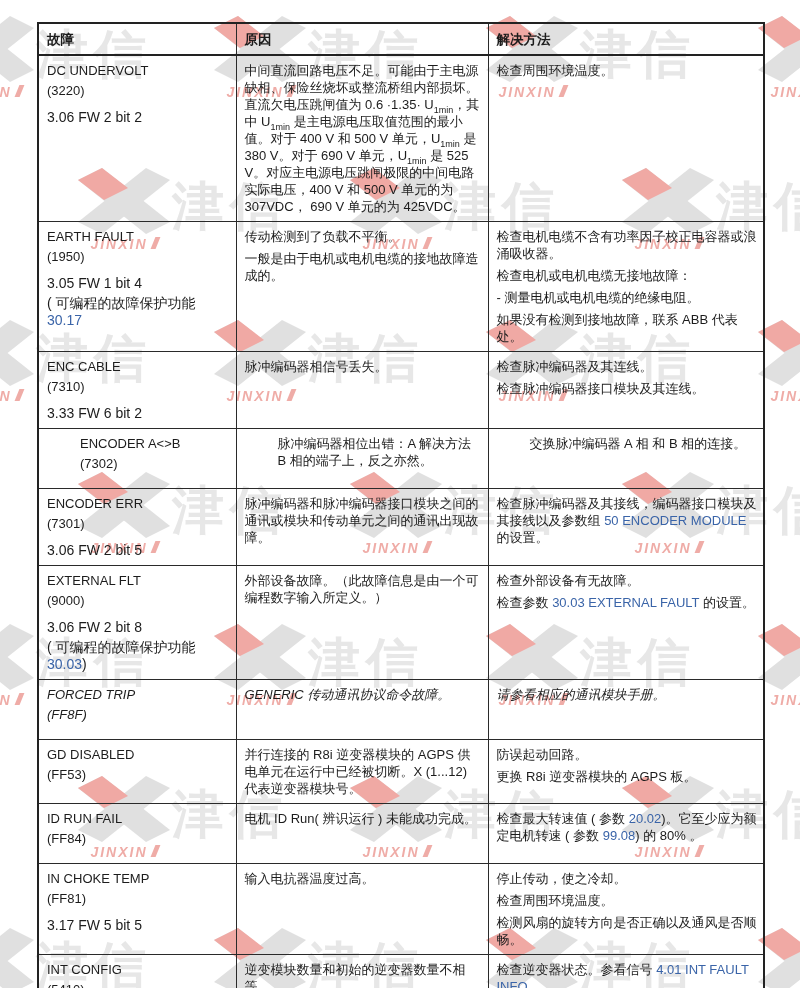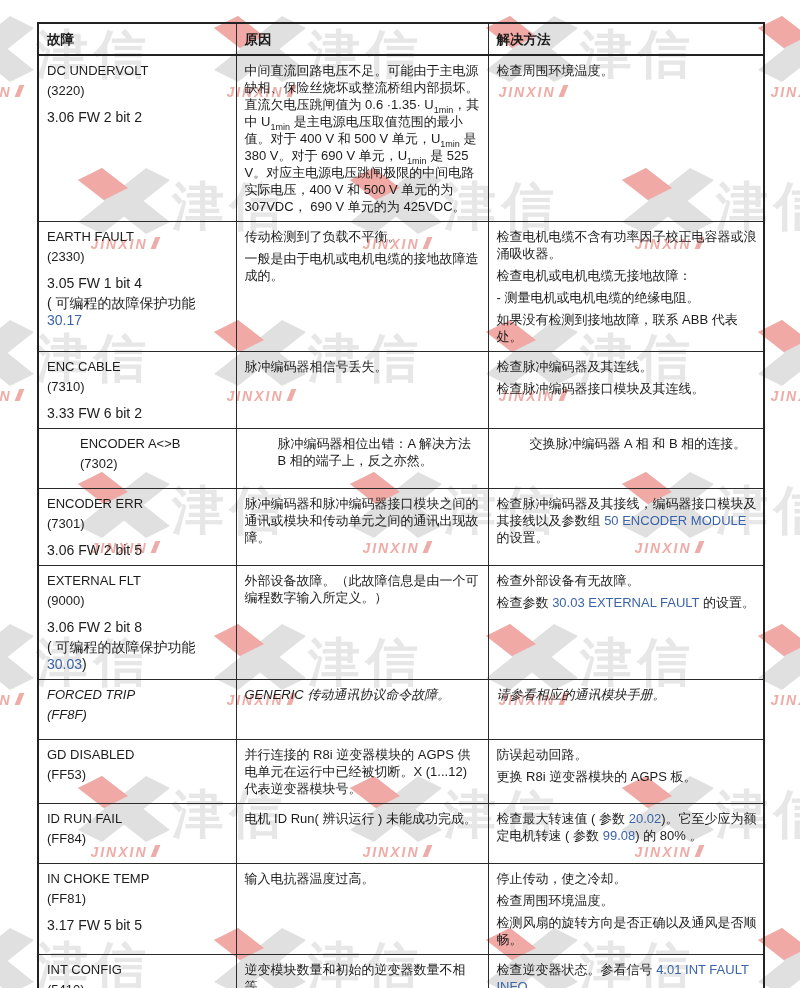--- a/index.html
+++ b/index.html
@@ -382,21 +382,21 @@
     <td class="cell cause-cell">
               <p><span>中间直流回路电压不足。可能由于主电源缺相、保险丝烧坏或整流桥组内部损坏。直流欠电压跳闸值为 0.6 ·1.35· U</span><sub>1min</sub><span>，其中 U</span><sub>1min</sub><span> 是主电源电压取值范围的最小值。对于 400 V 和 500 V 单元，U</span><sub>1min</sub><span> 是 380 V。对于 690 V 单元，U</span><sub>1min</sub><span> 是 525 V。对应主电源电压跳闸极限的中间电路实际电压，400 V 和 500 V 单元的为 307VDC， 690 V 单元的为 425VDC。</span></p>
             </td>
     <td class="cell solution-cell">
               <p><span>检查周围环境温度。</span></p>
             </td>
   </tr>
           <tr class="fault-row">
     <td class="cell fault-cell">
               <p><span>EARTH FAULT</span></p>
-              <p><span>(2330)</span></p>
+              <p><span>(1950)</span></p>
               <p><span>3.05 FW 1 bit 4</span></p>
               <p><span>( 可编程的故障保护功能 </span><span class="link">30.17</span></p>
             </td>
     <td class="cell cause-cell">
               <p><span>传动检测到了负载不平衡。</span></p>
               <p><span>一般是由于电机或电机电缆的接地故障造成的。</span></p>
             </td>
     <td class="cell solution-cell">
               <p><span>检查电机电缆不含有功率因子校正电容器或浪涌吸收器。</span></p>
               <p><span>检查电机或电机电缆无接地故障：</span></p>

